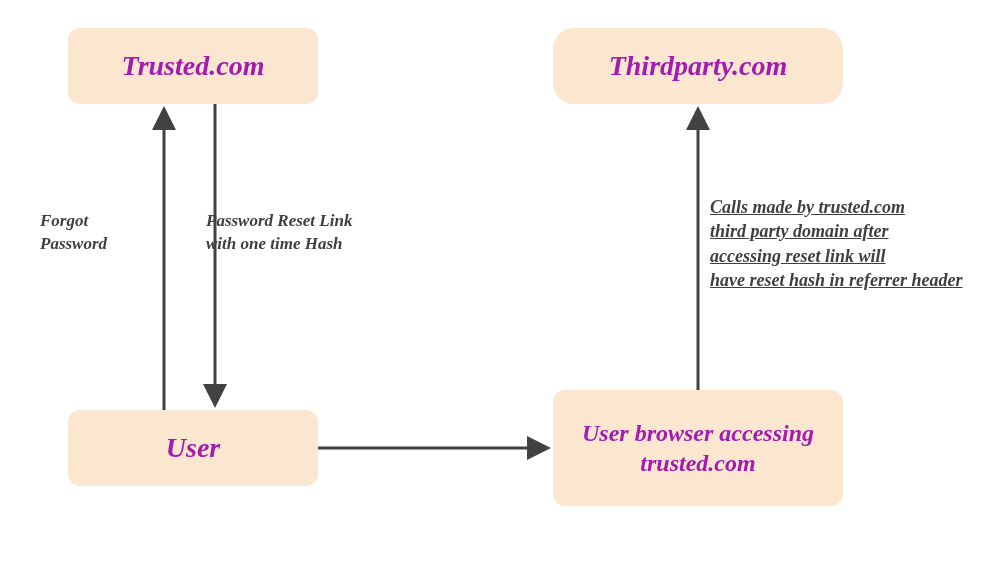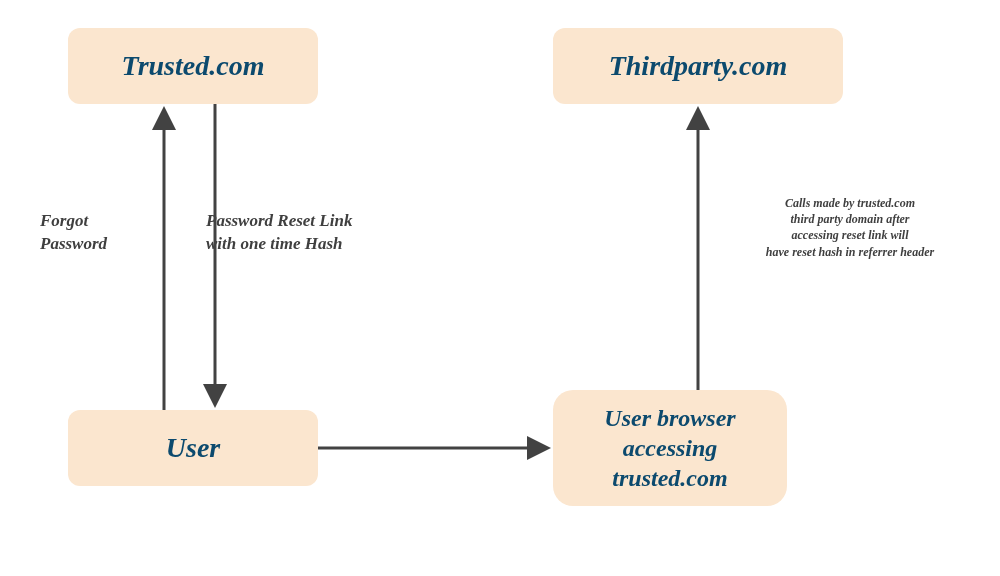--- a/index.html
+++ b/index.html
@@ -15,21 +15,21 @@
   .node {
     position: absolute;
     background: #fbe6cf;
     border-radius: 12px;
     display: flex;
     align-items: center;
     justify-content: center;
     text-align: center;
     font-weight: 700;
     font-style: italic;
-    color: #0c4a6e;
+    color: #a21caf;
     box-sizing: border-box;
     padding: 8px 14px;
   }
   .label {
     position: absolute;
     font-weight: 700;
     font-style: italic;
     color: #3f3f3f;
     text-align: left;
     line-height: 1.35;
@@ -44,41 +44,41 @@
     pointer-events: none;
   }
 </style>
 </head>
 <body>
 
 <div class="node" style="left:68px; top:28px; width:250px; height:76px; font-size:28px;">
   <span>Trusted.com</span>
 </div>
 
-<div class="node" style="left:553px; top:28px; width:290px; height:76px; font-size:28px;">
+<div class="node" style="left:553px; top:28px; width:290px; height:76px; font-size:28px;border-radius:21px;">
   <span>Thirdparty.com</span>
 </div>
 
 <div class="node" style="left:68px; top:410px; width:250px; height:76px; font-size:28px;">
   <span>User</span>
 </div>
 
-<div class="node" style="left:553px; top:390px; width:234px; height:116px; font-size:24px; line-height:1.25;border-radius:20px;">
+<div class="node" style="left:553px; top:390px; width:290px; height:116px; font-size:24px; line-height:1.25;">
   <span>User browser
 accessing
 trusted.com</span>
 </div>
 
 <div class="label" style="left:40px; top:210px; width:120px; font-size:17px;">Forgot
 Password</div>
 
 <div class="label" style="left:206px; top:210px; width:200px; font-size:17px;">Password Reset Link
 with one time Hash</div>
 
-<div class="label" style="left:710px; top:195px; width:280px; font-size:12px; text-align:center;">Calls made by trusted.com
+<div class="label" style="left:710px; top:195px; width:280px; font-size:18px; text-align:left;text-decoration:underline;">Calls made by trusted.com
 third party domain after
 accessing reset link will
 have reset hash in referrer header</div>
 
 <svg class="arrows">
   <defs>
     <marker id="arrowhead" markerWidth="8" markerHeight="8" refX="6" refY="4" orient="auto" markerUnits="strokeWidth">
       <path d="M0,0 L8,4 L0,8 Z" fill="#424242"></path>
     </marker>
   </defs>

